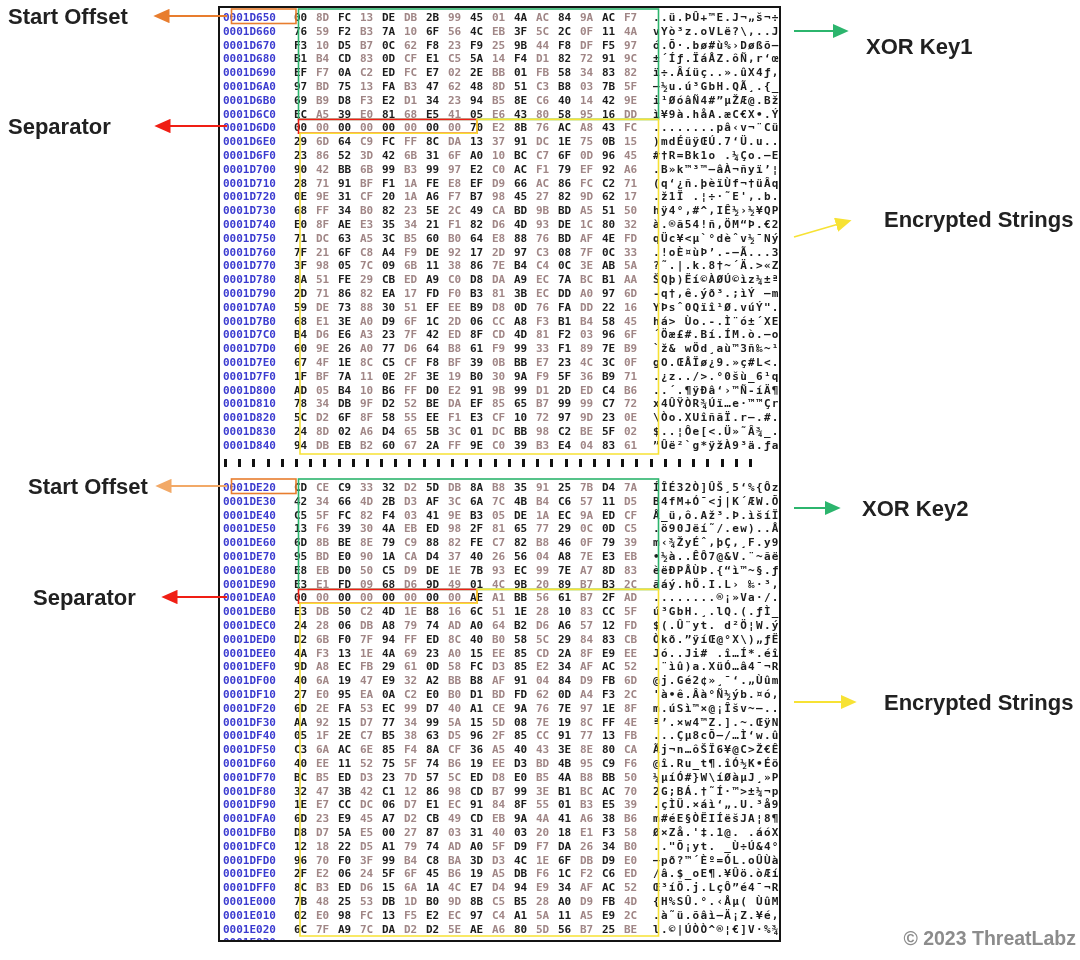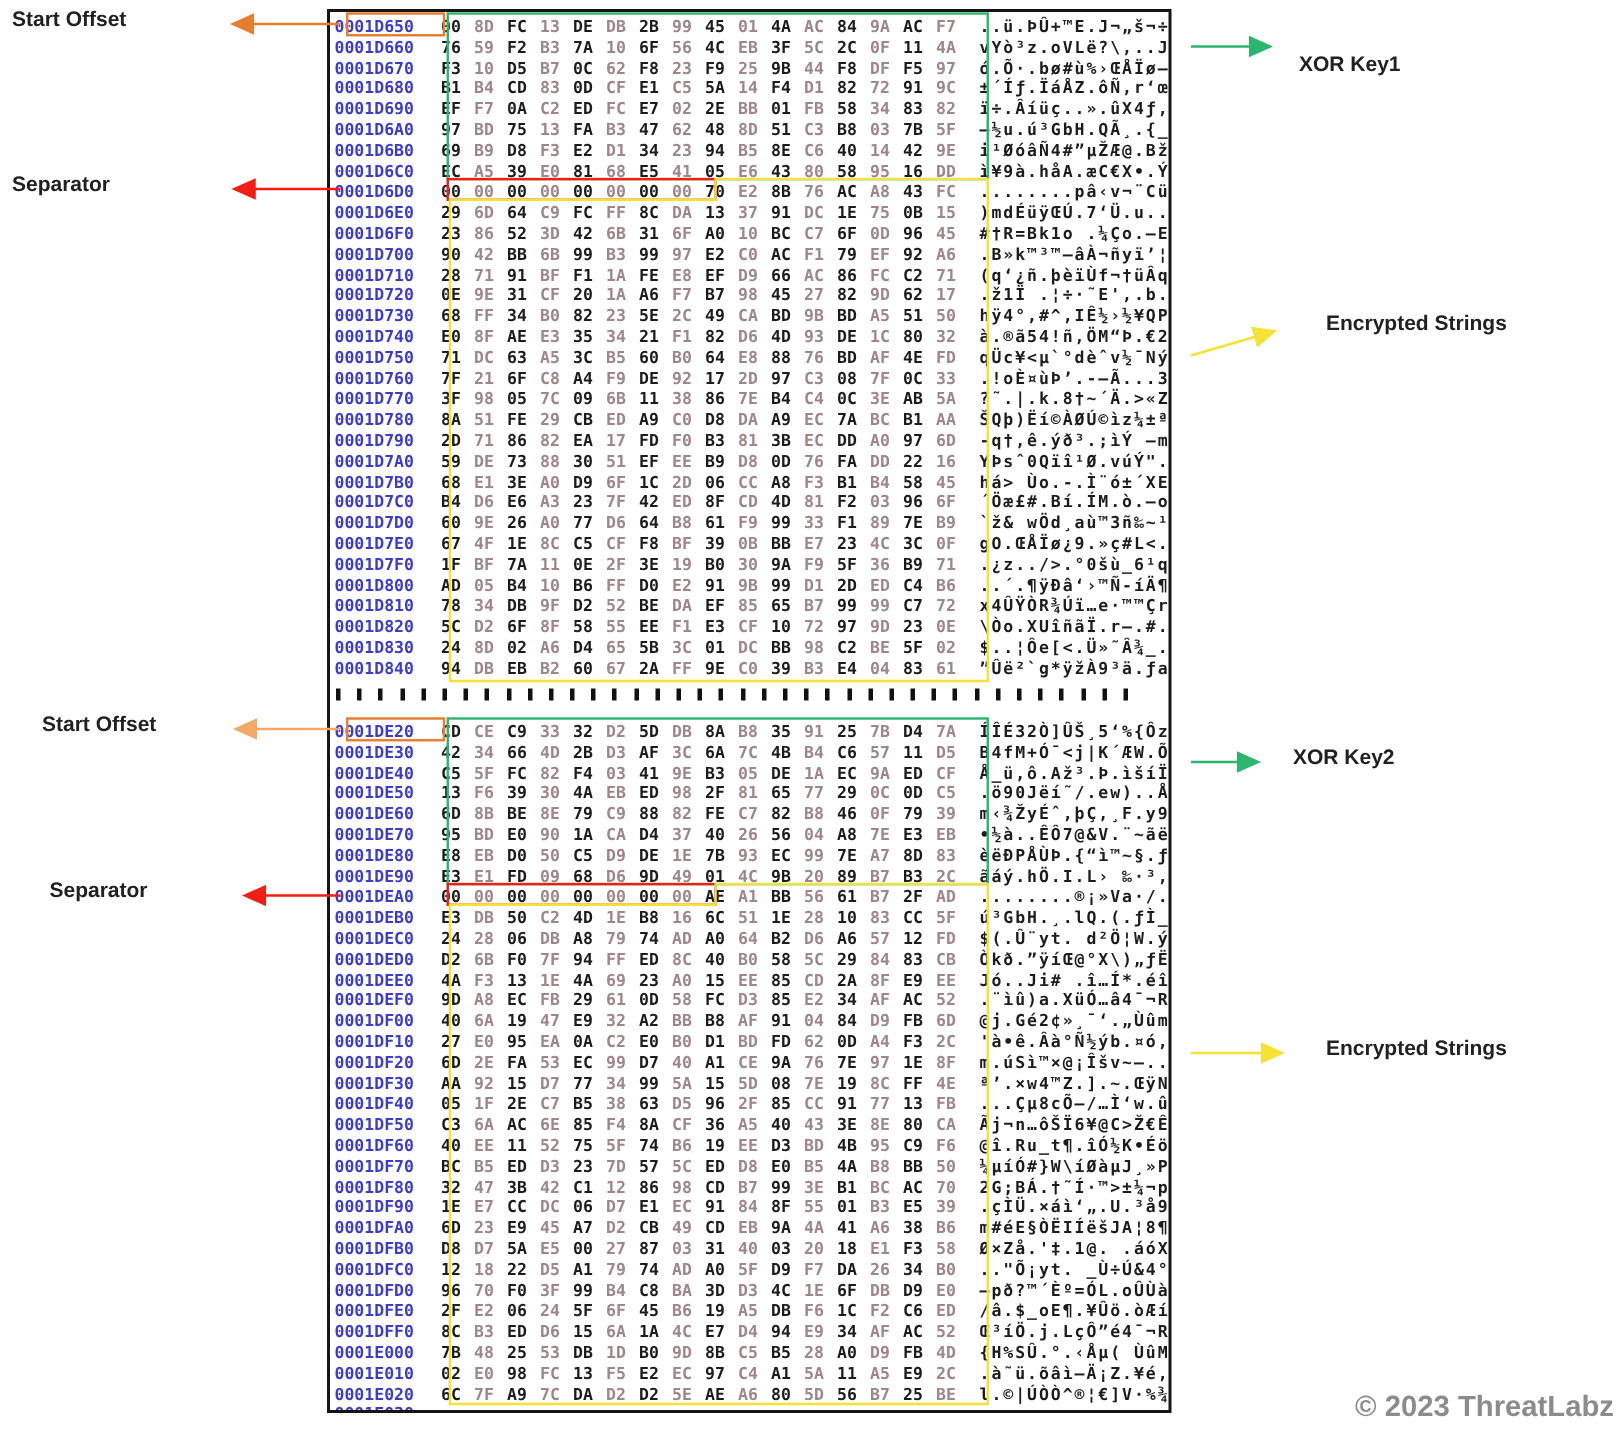--- a/index.html
+++ b/index.html
@@ -21,21 +21,21 @@
   .hex{position:absolute;left:74px;width:352px;}
   .hex .b{display:inline-block;width:22px;color:var(--hex_primary);}
   .hex .b.alt{color:var(--hex_alt);}
   .asc{position:absolute;left:433px;color:var(--ascii_text);letter-spacing:1.3px;white-space:pre;}
   
   #dots{position:absolute;left:4px;top:450px;width:530px;height:9px;display:flex;gap:11.2px;align-items:center;}
   #dots .dot{width:3px;height:8px;background:#111;flex:0 0 auto;}
   
   #overlay{position:absolute;left:0;top:0;pointer-events:none;}
   
-  .anno{position:absolute;color:var(--label_text);font-size:14px;font-weight:600;white-space:nowrap;}
+  .anno{position:absolute;color:var(--label_text);font-size:22px;font-weight:600;white-space:nowrap;}
   #l-so1{left:8px;top:4px;}    #l-xk1{left:866px;top:14px;margin-top:20px;}
   #l-sep1{left:8px;top:114px;} #l-enc1{left:884px;top:207px;}
   #l-so2{left:28px;top:474px;} #l-xk2{left:862px;top:496px;}
   #l-sep2{left:33px;top:585px;}#l-enc2{left:884px;top:690px;}
   #copyright{position:absolute;right:4px;top:927px;color:var(--copyright_gray);
              font-size:19.5px;font-weight:700;}
 </style>
 </head>
 <body>
 
@@ -49,21 +49,21 @@
           <span class="asc">..ü.ÞÛ+™E.J¬„š¬÷</span>
         </div>
         <div class="hrow">
           <span class="off">0001D660</span>
           <span class="hex"><span class="b">76</span><span class="b alt">59</span><span class="b">F2</span><span class="b alt">B3</span><span class="b">7A</span><span class="b alt">10</span><span class="b">6F</span><span class="b alt">56</span><span class="b">4C</span><span class="b alt">EB</span><span class="b">3F</span><span class="b alt">5C</span><span class="b">2C</span><span class="b alt">0F</span><span class="b">11</span><span class="b alt">4A</span></span>
           <span class="asc">vYò³z.oVLë?\,..J</span>
         </div>
         <div class="hrow">
           <span class="off">0001D670</span>
           <span class="hex"><span class="b">F3</span><span class="b alt">10</span><span class="b">D5</span><span class="b alt">B7</span><span class="b">0C</span><span class="b alt">62</span><span class="b">F8</span><span class="b alt">23</span><span class="b">F9</span><span class="b alt">25</span><span class="b">9B</span><span class="b alt">44</span><span class="b">F8</span><span class="b alt">DF</span><span class="b">F5</span><span class="b alt">97</span></span>
-          <span class="asc">ó.Õ·.bø#ù%›ŒÅÏø—</span>
+          <span class="asc">ó.Õ·.bø#ù%›Døßõ—</span>
         </div>
         <div class="hrow">
           <span class="off">0001D680</span>
           <span class="hex"><span class="b">B1</span><span class="b alt">B4</span><span class="b">CD</span><span class="b alt">83</span><span class="b">0D</span><span class="b alt">CF</span><span class="b">E1</span><span class="b alt">C5</span><span class="b">5A</span><span class="b alt">14</span><span class="b">F4</span><span class="b alt">D1</span><span class="b">82</span><span class="b alt">72</span><span class="b">91</span><span class="b alt">9C</span></span>
           <span class="asc">±´Íƒ.ÏáÅZ.ôÑ‚r‘œ</span>
         </div>
         <div class="hrow">
           <span class="off">0001D690</span>
           <span class="hex"><span class="b">EF</span><span class="b alt">F7</span><span class="b">0A</span><span class="b alt">C2</span><span class="b">ED</span><span class="b alt">FC</span><span class="b">E7</span><span class="b alt">02</span><span class="b">2E</span><span class="b alt">BB</span><span class="b">01</span><span class="b alt">FB</span><span class="b">58</span><span class="b alt">34</span><span class="b">83</span><span class="b alt">82</span></span>
           <span class="asc">ï÷.Âíüç..».ûX4ƒ‚</span>

